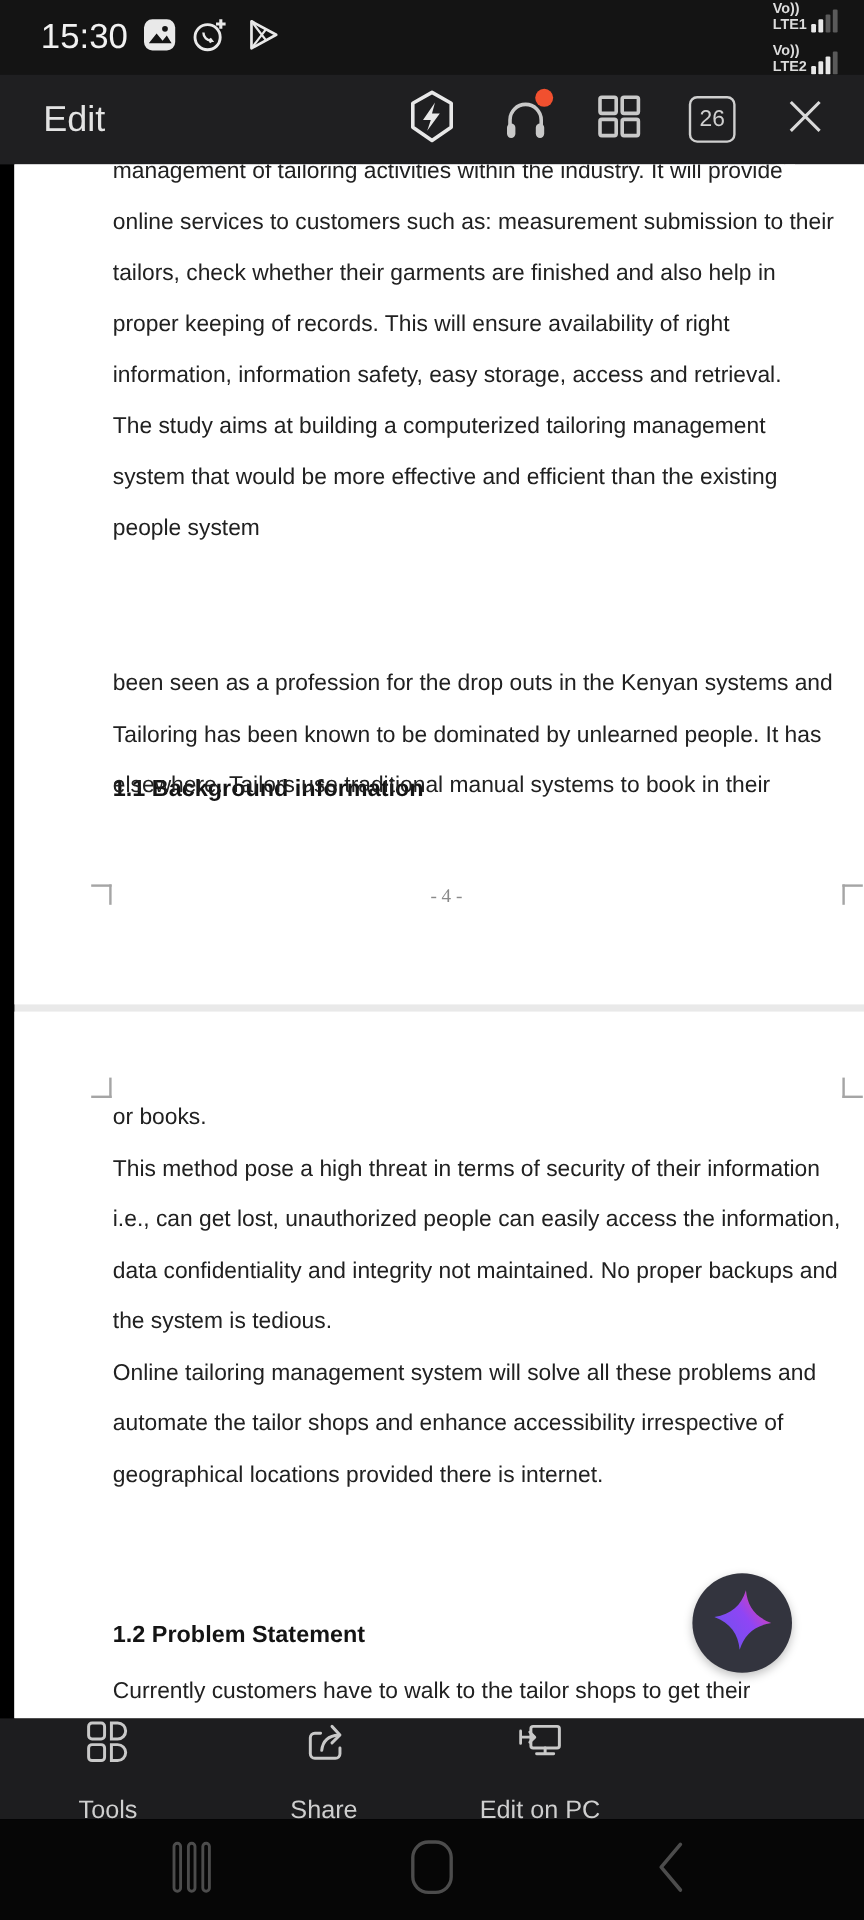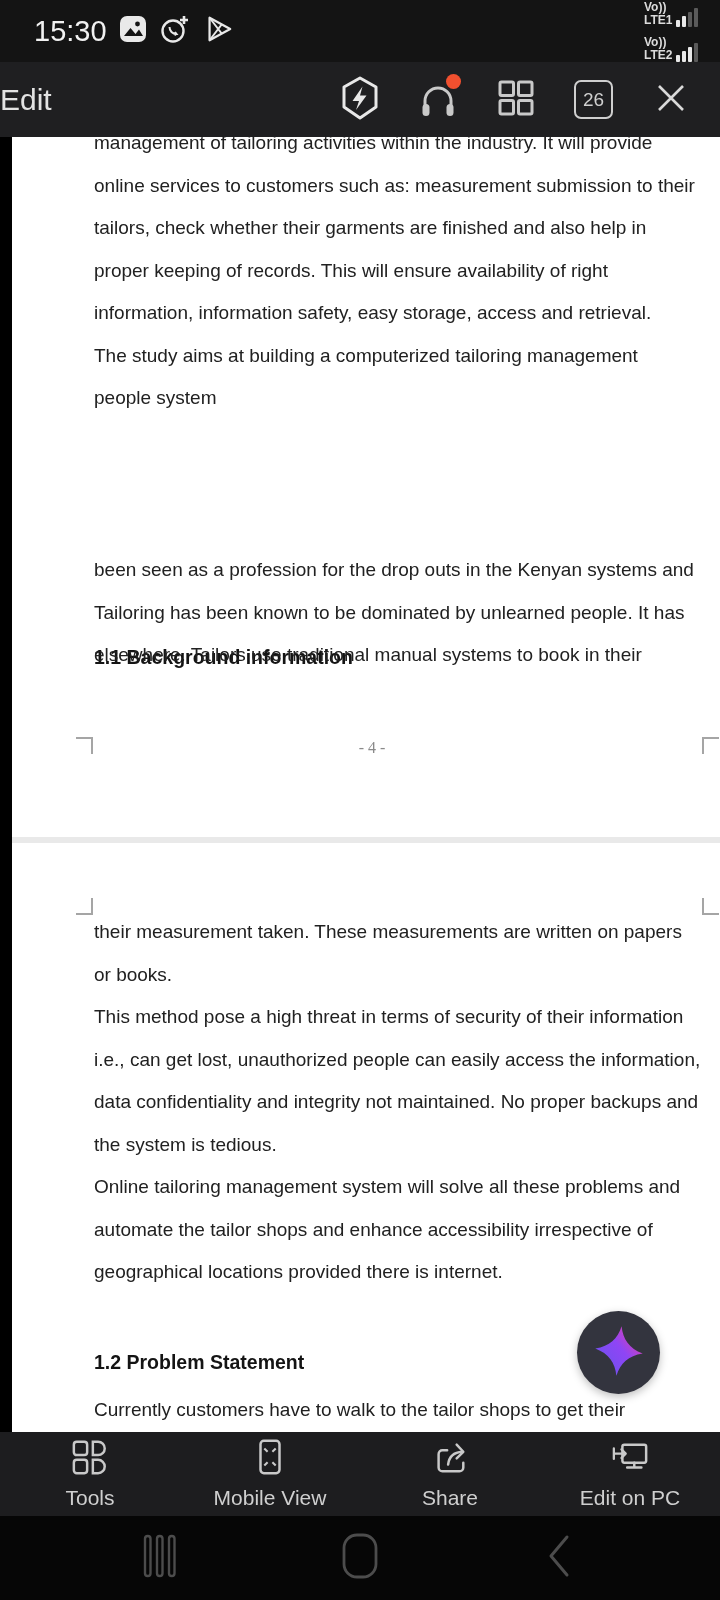--- a/index.html
+++ b/index.html
@@ -15,21 +15,21 @@
   .sim{display:flex;align-items:flex-end;gap:4px;}
   .sim-text{display:flex;flex-direction:column;line-height:13px;font-size:12px;color:#dcdcdc;font-weight:bold;}
   .bars{display:flex;align-items:flex-end;gap:2px;height:20px;}
   .bar{width:4px;border-radius:1px;background:#5a5a5a;}
   .bar.on{background:#e8e8e8;}
   .sb-batt-pct{font-size:28px;color:#f1f1f1;margin-left:4px;}
 
   
   .apptoolbar{position:absolute;top:62px;left:0;width:720px;height:75px;background:#1f1f21;
               display:flex;align-items:center;}
-  .tb-title{font-size:30px;color:#e3e3e3;}
+  .tb-title{font-size:30px;color:#e3e3e3;padding-left:36px;}
   .tb-icons{margin-left:auto;display:flex;align-items:center;gap:33px;padding-right:30px;}
   .tb-btn{position:relative;width:44px;height:44px;display:flex;align-items:center;justify-content:flex-end;}
   .reddot{position:absolute;top:-4px;right:-2px;width:15px;height:15px;border-radius:50%;background:#f1502f;}
   .docbox{width:35px;height:35px;border:2.5px solid #cfcfcf;border-radius:7px;color:#cfcfcf;
           font-size:19px;display:flex;align-items:center;justify-content:center;}
 
   
   .docarea{position:absolute;top:137px;left:12px;width:720px;height:1295px;background:#e9e9e9;}
   .page{position:absolute;left:0;width:720px;background:#fff;overflow:hidden;}
   .page1{top:0;height:700px;}
@@ -46,21 +46,21 @@
   .mark.tr2{left:690px;top:55px;border-bottom-width:2px;border-left-width:2px;}
 
   
   .fab{position:absolute;left:577px;top:1311px;width:83px;height:83px;border-radius:50%;
        background:#33343e;display:flex;align-items:center;justify-content:center;z-index:5;
        box-shadow:0 3px 8px rgba(0,0,0,.25);}
 
   
   .bottombar{position:absolute;top:1432px;left:0;width:720px;height:84px;background:#1d1d1f;
              display:grid;grid-template-columns:repeat(4,1fr);}
-  .bb-item{display:flex;flex-direction:column;align-items:center;justify-content:center;gap:6px;color:#cfcfcf;}
+  .bb-item{display:flex;flex-direction:column;align-items:center;justify-content:flex-start;gap:22px;color:#cfcfcf;}
   .bb-label{font-size:21px;}
 
   
   .navbar{position:absolute;top:1516px;left:0;width:720px;height:84px;background:#060606;
           display:flex;align-items:center;justify-content:space-between;padding:0 130px;box-sizing:border-box;}
   .nav-btn{width:60px;height:60px;display:flex;align-items:center;justify-content:center;}
 </style>
 </head>
 <body>
 
@@ -189,40 +189,40 @@
 
     <div class="page page1">
       <div class="para" style="top:-15px">
 
       <div class="line">management of tailoring activities within the industry. It will provide</div>
           <div class="line">online services to customers such as: measurement submission to their</div>
           <div class="line">tailors, check whether their garments are finished and also help in</div>
           <div class="line">proper keeping of records. This will ensure availability of right</div>
           <div class="line">information, information safety, easy storage, access and retrieval.</div>
           <div class="line">The study aims at building a computerized tailoring management</div>
+          <div class="line">system that would be more effective and efficient than the existing</div>
           <div class="line">people system</div>
         </div>
       <div class="heading" style="top:506px">1.1 Background information</div>
       <div class="para" style="top:412px">
 
       <div class="line">been seen as a profession for the drop outs in the Kenyan systems and</div>
           <div class="line">Tailoring has been known to be dominated by unlearned people. It has</div>
           <div class="line">elsewhere. Tailors use traditional manual systems to book in their</div>
         </div>
       <span class="mark bl1"></span>
       <span class="mark br1"></span>
       <div class="pagenum" style="top:602px">- 4 -</div>
     </div>
 
     <div class="page page2">
       <span class="mark tl2"></span>
       <span class="mark tr2"></span>
       <div class="para" style="top:68px">
 
-      <div class="line">their measurement taken. These measurements are written on papers</div>
           <div class="line">or books.</div>
           <div class="line">This method pose a high threat in terms of security of their information</div>
           <div class="line">i.e., can get lost, unauthorized people can easily access the information,</div>
           <div class="line">data confidentiality and integrity not maintained. No proper backups and</div>
           <div class="line">the system is tedious.</div>
           <div class="line">Online tailoring management system will solve all these problems and</div>
           <div class="line">automate the tailor shops and enhance accessibility irrespective of</div>
           <div class="line">geographical locations provided there is internet.</div>
         </div>
       <div class="heading" style="top:505px">1.2 Problem Statement</div>
@@ -257,29 +257,20 @@
             <rect x="3" y="4" width="14" height="14" rx="3"></rect>
             <path d="M23 4 h5.5 a7 7 0 0 1 0 14 H23 Z"></path>
             <rect x="3" y="23" width="14" height="14" rx="3"></rect>
             <path d="M23 23 h5.5 a7 7 0 0 1 0 14 H23 Z"></path>
           </svg>
       </span>
       <span class="bb-label">Tools</span>
     </div>
     <div class="bb-item">
       <span>
-        <svg width="38" height="38" viewBox="0 0 40 40" fill="none" stroke="#c9c9c9" stroke-width="2.6">
-            <rect x="10" y="3" width="20" height="34" rx="3.5"></rect>
-            <path d="M14 11 l3.5 3.5 M26 11 l-3.5 3.5 M14 29 l3.5-3.5 M26 29 l-3.5-3.5" stroke-width="2.2"></path>
-          </svg>
-      </span>
-      <span class="bb-label">Mobile View</span>
-    </div>
-    <div class="bb-item">
-      <span>
         <svg width="38" height="38" viewBox="0 0 40 40" fill="none" stroke="#c9c9c9" stroke-width="2.6" stroke-linecap="round" stroke-linejoin="round">
             <path d="M17 13 h-5 a4 4 0 0 0 -4 4 v14 a4 4 0 0 0 4 4 h18 a4 4 0 0 0 4 -4 v-5"></path>
             <path d="M18 28 c1-9 7-13 15-13.5"></path>
             <path d="M27 7 l7 7.5 -7 7"></path>
           </svg>
       </span>
       <span class="bb-label">Share</span>
     </div>
     <div class="bb-item">
       <span>

